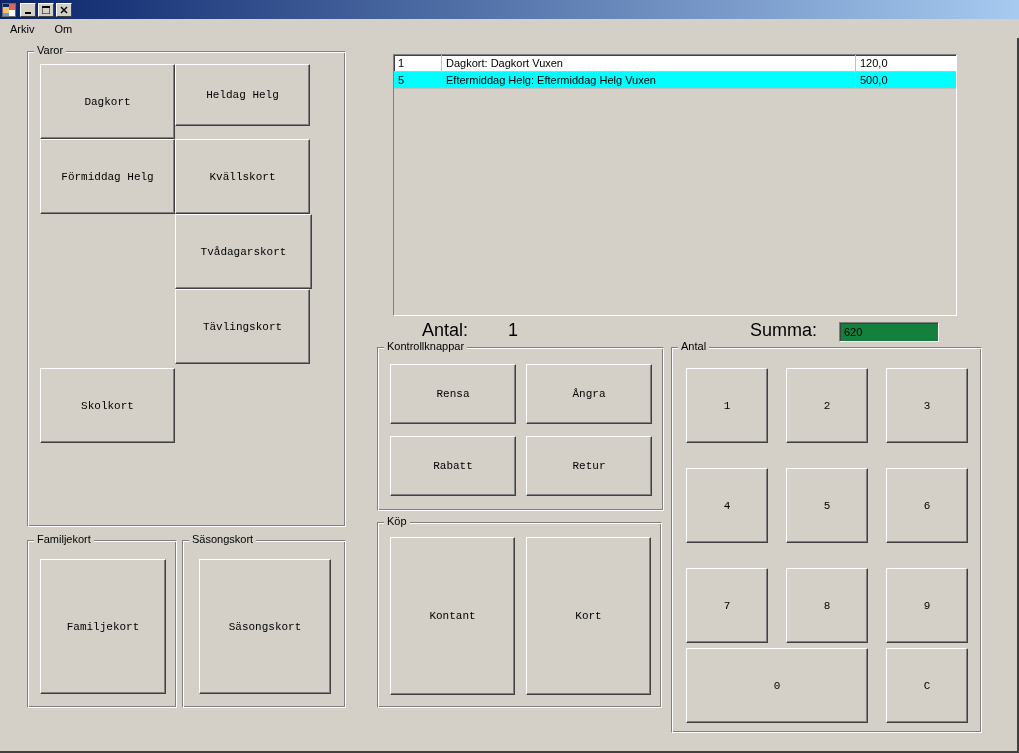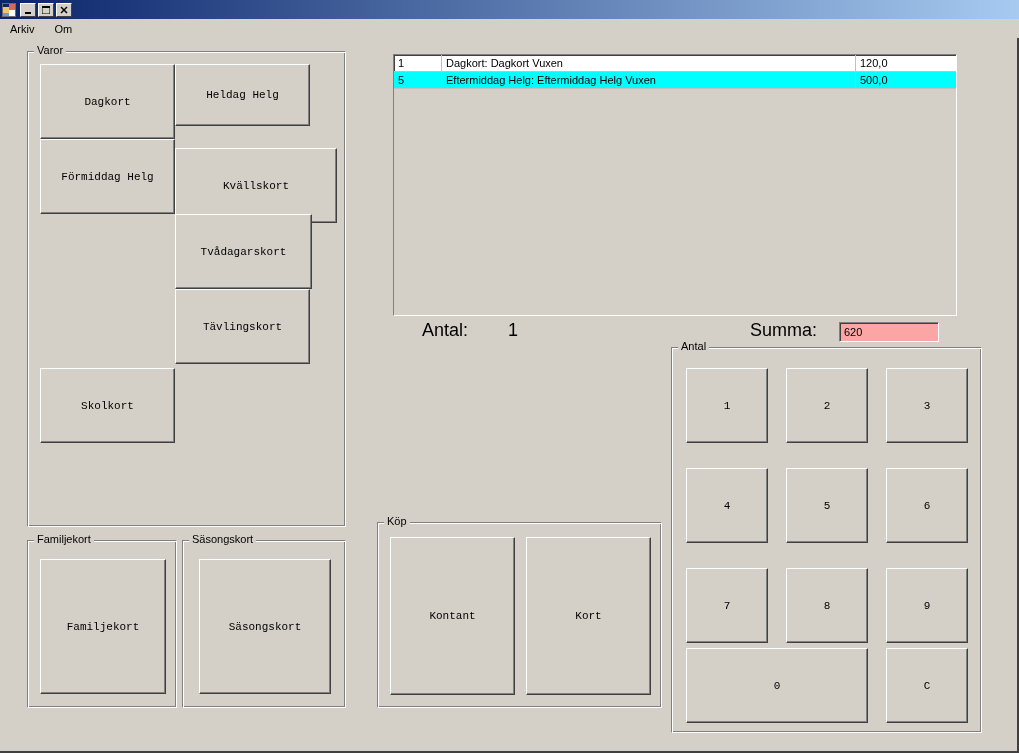--- a/index.html
+++ b/index.html
@@ -110,21 +110,21 @@
   .cart-body{background:#d4d0c8;height:calc(100% - 34px);}
 
   
   .sumline{position:absolute;display:flex;align-items:center;font-size:18px;font-family:Liberation Sans, sans-serif}
   .sumline .val{margin-left:40px}
   .sumbox{
     position:absolute;
     width:100px;height:20px;
     border:1px solid; border-color:#808080 #fff #fff #808080;
     box-shadow: inset 1px 1px 0 #404040;
-    background:#fca5a5; font-size:11px; padding:2px 4px;
+    background:#15803d; font-size:11px; padding:2px 4px;
   }
 </style>
 </head>
 <body>
 
 <div class="titlebar">
   <div class="app-icon"></div>
   <div class="winbtns">
     <div class="winbtn">
       <svg width="8" height="8">
@@ -152,21 +152,21 @@
 </div>
 
 <div class="client">
 
   <div class="groupbox" style="left:27px;top:13px;width:319px;height:476px">
     <span class="legend">Varor</span>
 
     <div class="btn" style="left:12px; top:12px; width:135px;height:75px">Dagkort</div>
     <div class="btn" style="left:147px;top:12px; width:135px;height:62px">Heldag Helg</div>
     <div class="btn" style="left:12px; top:87px; width:135px;height:75px">Förmiddag Helg</div>
-    <div class="btn" style="left:147px;top:96px; width:162px;height:75px">Kvällskort</div>
+    <div class="btn" style="left:147px;top:87px; width:135px;height:75px">Kvällskort</div>
     <div class="btn" style="left:147px;top:162px;width:137px;height:75px">Tvådagarskort</div>
     <div class="btn" style="left:147px;top:237px;width:135px;height:75px">Tävlingskort</div>
     <div class="btn" style="left:12px; top:316px;width:135px;height:75px">Skolkort</div>
   </div>
 
   <div class="groupbox" style="left:27px;top:502px;width:150px;height:168px">
     <span class="legend">Familjekort</span>
     <div class="btn" style="left:12px;top:18px;width:126px;height:135px">Familjekort</div>
   </div>
 
@@ -193,20 +193,27 @@
 
   <div class="sumline" style="left:422px;top:282px">
     <span>Antal:</span>
     <span class="val">1</span>
   </div>
   <div class="sumline" style="left:750px;top:282px">
     <span>Summa:</span>
   </div>
   <input class="sumbox" style="left: 839px; top: 284px;" value="620">
 
+  <div class="groupbox" style="left:377px;top:309px;width:287px;height:164px">
+    <span class="legend">Kontrollknappar</span>
+    <div class="btn" style="left:12px; top:16px; width:126px;height:60px">Rensa</div>
+    <div class="btn" style="left:148px;top:16px; width:126px;height:60px">Ångra</div>
+    <div class="btn" style="left:12px; top:88px; width:126px;height:60px">Rabatt</div>
+    <div class="btn" style="left:148px;top:88px; width:126px;height:60px">Retur</div>
+  </div>
 
   <div class="groupbox" style="left:377px;top:484px;width:285px;height:186px">
     <span class="legend">Köp</span>
     <div class="btn" style="left:12px; top:14px;width:125px;height:158px">Kontant</div>
     <div class="btn" style="left:148px;top:14px;width:125px;height:158px">Kort</div>
   </div>
 
   <div class="groupbox" style="left:671px;top:309px;width:311px;height:386px">
     <span class="legend">Antal</span>
     <div class="btn" style="left:14px; top:20px; width:82px;height:75px">1</div>

